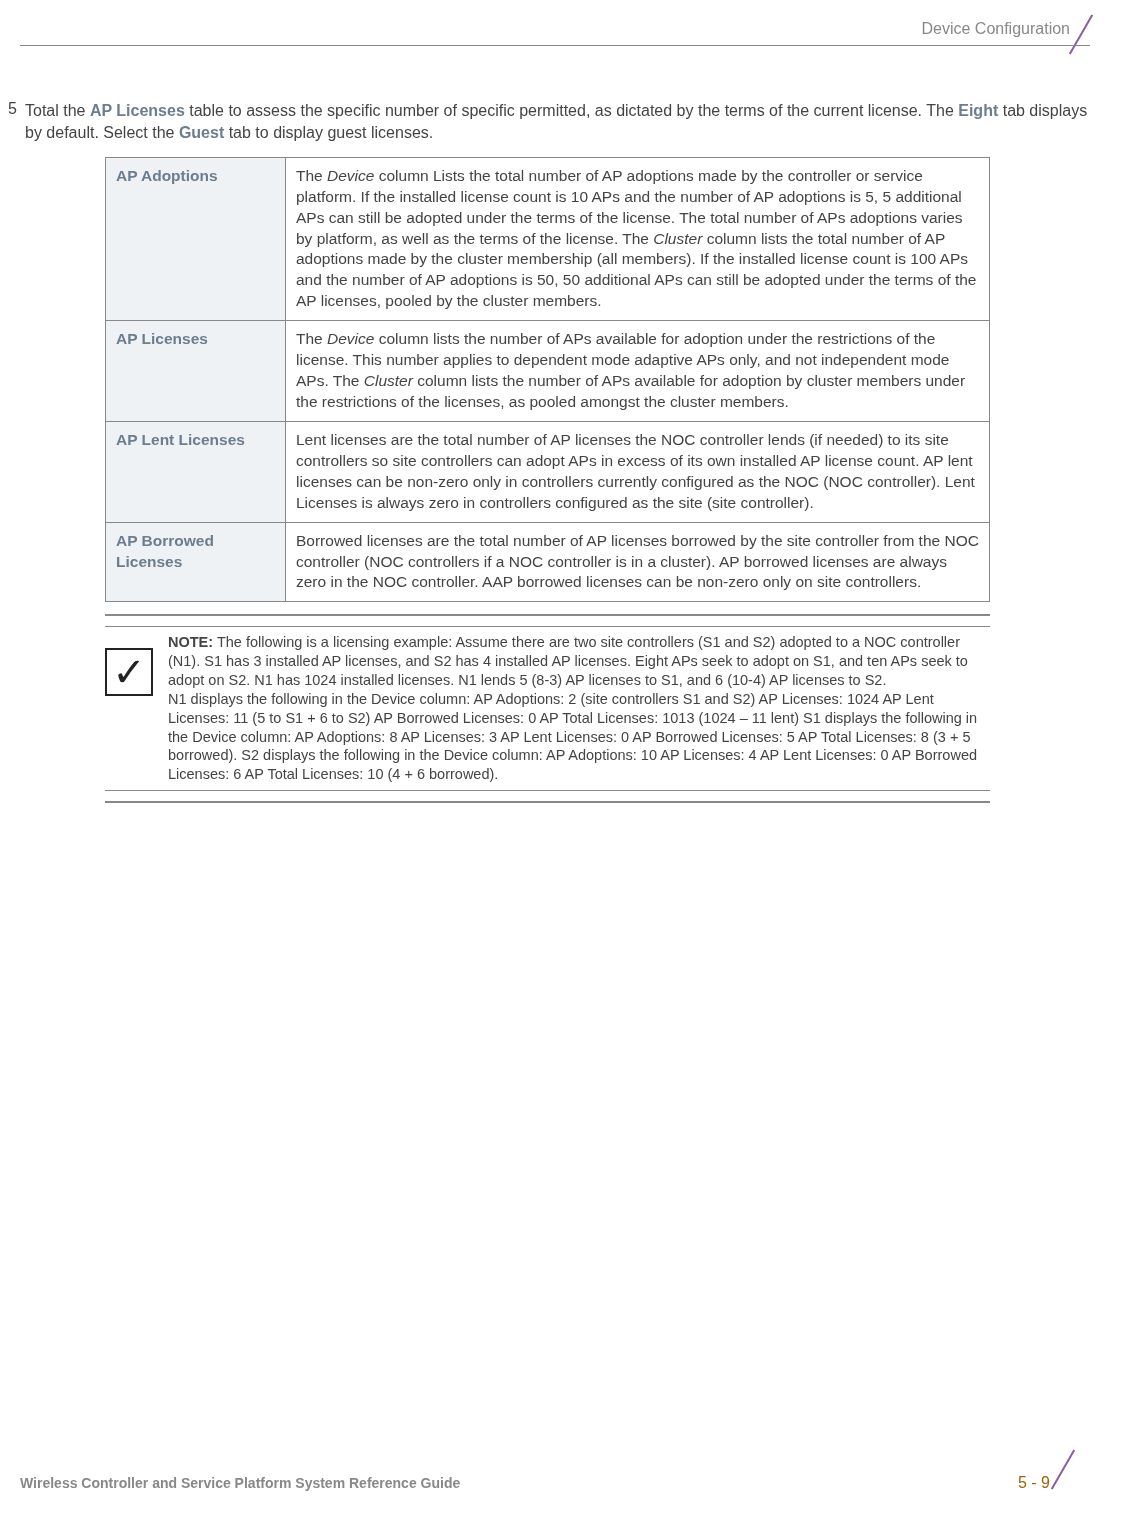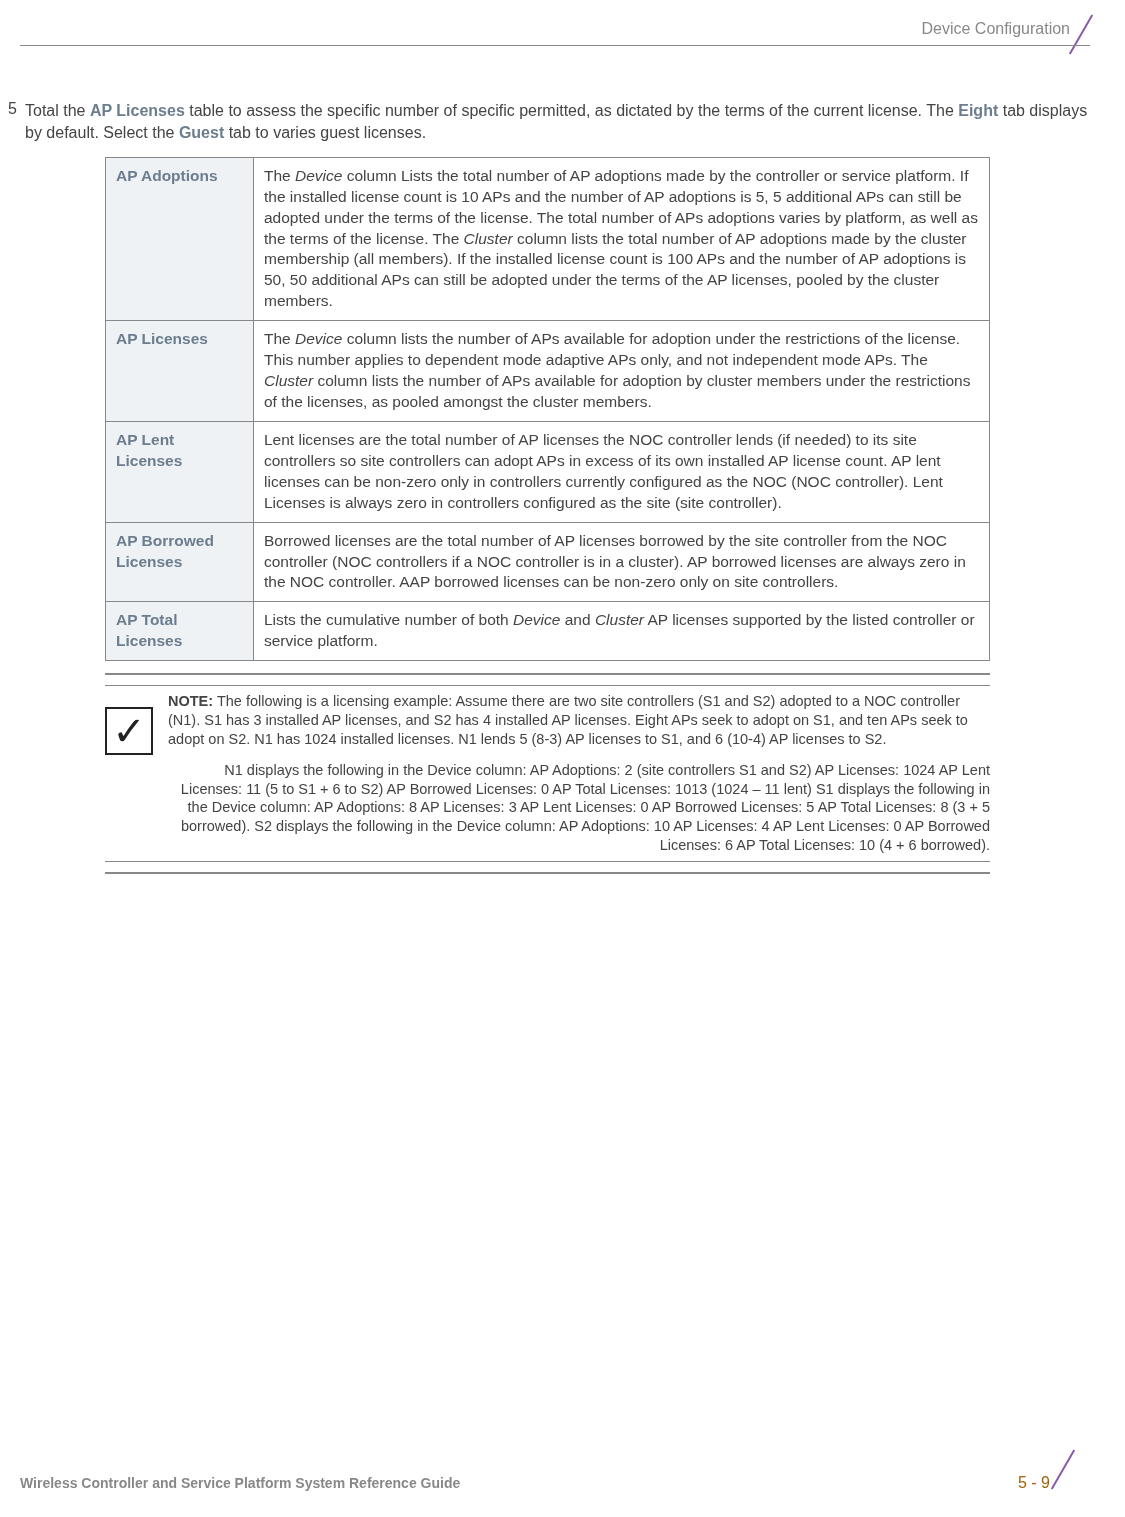--- a/index.html
+++ b/index.html
@@ -88,21 +88,21 @@
       border: 1px solid #888;
       padding: 8px 10px;
       vertical-align: top;
       font-size: 15.5px;
       line-height: 1.35;
     }
     table.ap-table td.label-cell {
       background: #eef2f5;
       color: #6b7d8e;
       font-weight: bold;
-      width: 148px;
+      width: 180px;
     }
     table.ap-table td.desc-cell {
       color: #444;
     }
     .italic {
       font-style: italic;
     }
     .note-container {
       margin-left: 105px;
       margin-right: 100px;
@@ -142,22 +142,20 @@
     }
     .note-text {
       font-size: 14.5px;
       color: #444;
       line-height: 1.3;
     }
     .note-text .note-label {
       font-weight: bold;
     }
     .note-para2 {
-      margin-top: 12px;
-      text-align: right;
     }
     .footer {
       position: absolute;
       bottom: 25px;
       left: 20px;
       right: 35px;
     }
     .footer-text {
       font-size: 14px;
       color: #888;
@@ -191,21 +189,21 @@
 <body>
 
 <div class="header-right">Device Configuration</div>
 <div class="purple-slash"></div>
 <div class="header-line"></div>
 
 <div class="content">
   <div class="step-intro">
     <div class="step-number">5</div>
     <div class="step-text">
-      <span>Total the </span><span class="highlight-bold">AP Licenses</span><span> table to assess the specific number of specific permitted, as dictated by the terms of the current license. The </span><span class="highlight-bold">Eight</span><span> tab displays by default. Select the </span><span class="highlight-bold">Guest</span><span> tab to varies guest licenses.</span>
+      <span>Total the </span><span class="highlight-bold">AP Licenses</span><span> table to assess the specific number of specific permitted, as dictated by the terms of the current license. The </span><span class="highlight-bold">Eight</span><span> tab displays by default. Select the </span><span class="highlight-bold">Guest</span><span> tab to display guest licenses.</span>
     </div>
   </div>
 
   <div class="table-container">
     <table class="ap-table">
       <tbody>
           <tr>
         <td class="label-cell">AP Adoptions</td>
         <td class="desc-cell">
           <span>The </span><span class="italic">Device</span><span> column Lists the total number of AP adoptions made by the controller or service platform. If the installed license count is 10 APs and the number of AP adoptions is 5, 5 additional APs can still be adopted under the terms of the license. The total number of APs adoptions varies by platform, as well as the terms of the license. The </span><span class="italic">Cluster</span><span> column lists the total number of AP adoptions made by the cluster membership (all members). If the installed license count is 100 APs and the number of AP adoptions is 50, 50 additional APs can still be adopted under the terms of the AP licenses, pooled by the cluster members.</span>
@@ -217,26 +215,20 @@
           <span>The </span><span class="italic">Device</span><span> column lists the number of APs available for adoption under the restrictions of the license. This number applies to dependent mode adaptive APs only, and not independent mode APs. The </span><span class="italic">Cluster</span><span> column lists the number of APs available for adoption by cluster members under the restrictions of the licenses, as pooled amongst the cluster members.</span>
         </td>
       </tr>
       <tr>
         <td class="label-cell">AP Lent Licenses</td>
         <td class="desc-cell">Lent licenses are the total number of AP licenses the NOC controller lends (if needed) to its site controllers so site controllers can adopt APs in excess of its own installed AP license count. AP lent licenses can be non-zero only in controllers currently configured as the NOC (NOC controller). Lent Licenses is always zero in controllers configured as the site (site controller).</td>
       </tr>
       <tr>
         <td class="label-cell">AP Borrowed Licenses</td>
         <td class="desc-cell">Borrowed licenses are the total number of AP licenses borrowed by the site controller from the NOC controller (NOC controllers if a NOC controller is in a cluster). AP borrowed licenses are always zero in the NOC controller. AAP borrowed licenses can be non-zero only on site controllers.</td>
-      </tr>
-      <tr>
-        <td class="label-cell">AP Total Licenses</td>
-        <td class="desc-cell">
-          <span>Lists the cumulative number of both </span><span class="italic">Device</span><span> and </span><span class="italic">Cluster</span><span> AP licenses supported by the listed controller or service platform.</span>
-        </td>
       </tr>
     </tbody>
       </table>
   </div>
 
   <div class="note-container">
     <div class="note-top-thin note-bottom-thin">
     <div class="note-inner">
       <div class="check-box">
         <span class="check-mark">✓</span>

